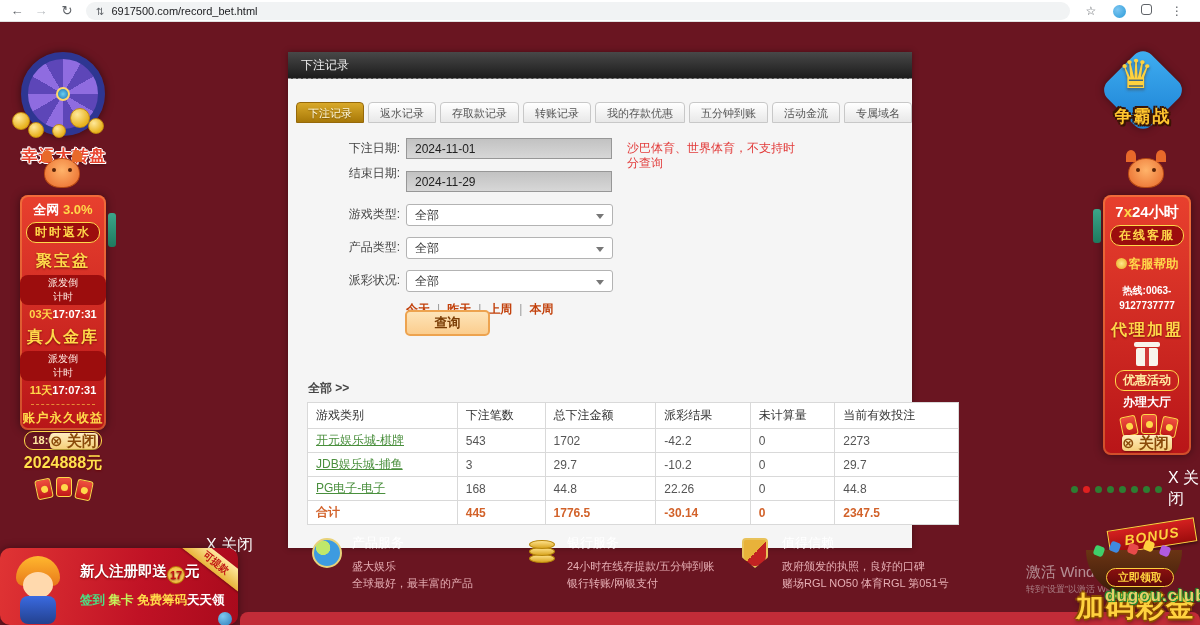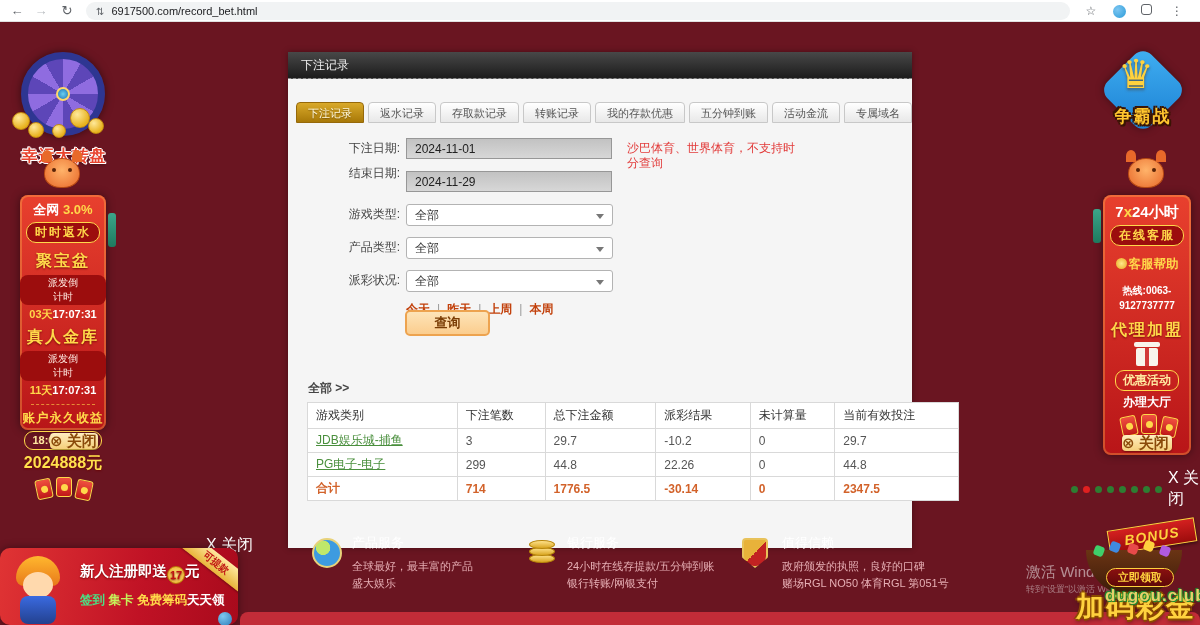--- a/index.html
+++ b/index.html
@@ -280,55 +280,63 @@
         <tbody>
             <tr>
           <th style="width:23%;">游戏类别</th>
           <th style="width:13.5%;">下注笔数</th>
           <th style="width:17%;">总下注金额</th>
           <th style="width:14.5%;">派彩结果</th>
           <th style="width:13%;">未计算量</th>
           <th style="width:19%;">当前有效投注</th>
         </tr>
         <tr>
+          <td><a class="game">开元娱乐城-棋牌</a></td>
+          <td>543</td>
+          <td>1702</td>
+          <td>-42.2</td>
+          <td>0</td>
+          <td>2273</td>
+        </tr>
+        <tr>
           <td><a class="game">JDB娱乐城-捕鱼</a></td>
           <td>3</td>
           <td>29.7</td>
           <td>-10.2</td>
           <td>0</td>
           <td>29.7</td>
         </tr>
         <tr>
           <td><a class="game">PG电子-电子</a></td>
-          <td>299</td>
+          <td>168</td>
           <td>44.8</td>
           <td>22.26</td>
           <td>0</td>
           <td>44.8</td>
         </tr>
         <tr class="total">
           <td>合计</td>
-          <td>714</td>
+          <td>445</td>
           <td>1776.5</td>
           <td>-30.14</td>
           <td>0</td>
           <td>2347.5</td>
         </tr>
       </tbody>
         </table>
     </div>
 
     <div class="fcol" style="left:312px;">
       <div class="ficon">
           <div class="ico-globe"></div>
         </div>
       <div class="ftext">
         <div class="ftitle">产品服务</div>
+        <div class="fline">盛大娱乐</div>
         <div class="fline">全球最好，最丰富的产品</div>
-        <div class="fline">盛大娱乐</div>
       </div>
     </div>
     <div class="fcol" style="left:527px;">
       <div class="ficon">
           <div class="ico-coins">
             <i style="top:16px;"></i>
             <i style="top:9px;"></i>
             <i style="top:2px;"></i>
           </div>
         </div>

